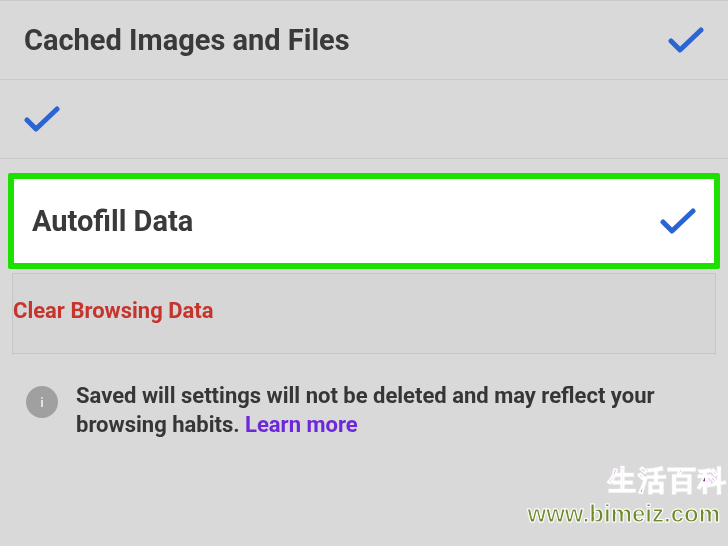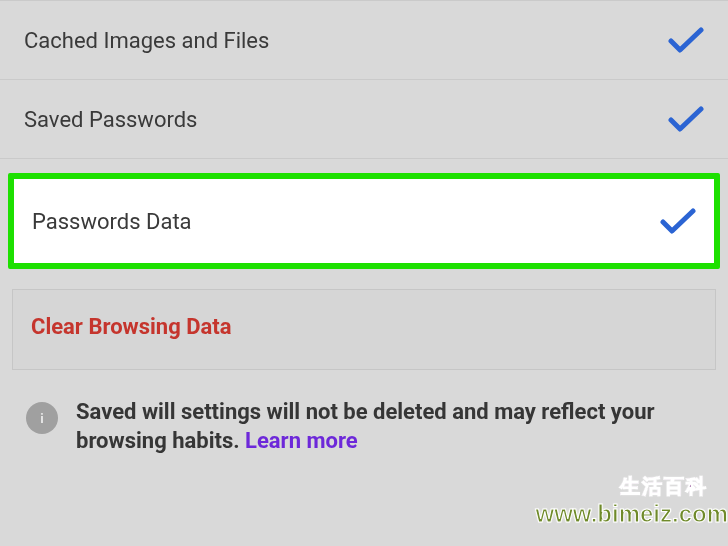--- a/index.html
+++ b/index.html
@@ -20,45 +20,45 @@
       align-items: center;
       justify-content: space-between;
       padding: 0 24px;
       height: 80px;
       border-top: 1px solid #cacaca;
       border-bottom: 1px solid #cacaca;
       margin-top: -1px;
     }
     .list-item.first { margin-top: 0; border-top-width: 1px; }
     .list-item .label {
-      font-size: 22px;
-      font-weight: 400;
+      font-size: 29px;
+      font-weight: 700;
       color: #3a3a3a;
     }
     .check-icon { width: 36px; height: 28px; flex-shrink: 0; }
     .check-icon svg { width: 100%; height: 100%; display: block; }
 
     .highlighted-wrap {
       border: 6px solid #1de000;
       background: #fff;
       margin: 14px 8px 0 8px;
       border-radius: 2px;
     }
     .highlighted-wrap .list-item {
       border: none;
       margin-top: 0;
       height: 84px;
       padding: 0 18px;
     }
 
     .clear-card {
-      margin: 20px 12px 0 12px;
+      margin: 4px 12px 0 12px;
       border: 1px solid #c6c6c6;
       background: #d6d6d6;
-      padding: 24px 18px 30px 18px;
+      padding: 24px 18px 30px 0;
     }
     .clear-label {
       font-size: 22px;
       font-weight: 700;
       color: #c5352d;
     }
 
     .info-row {
       display: flex;
       align-items: flex-start;
@@ -82,34 +82,34 @@
     .info-text {
       font-size: 22px;
       font-weight: 700;
       color: #363636;
       line-height: 1.3;
     }
     .info-link { color: #6d28d9; }
 
     .wm-text {
       position: absolute;
-      right: 20px;
+      right: 0;
       bottom: 46px;
       font-family: "STKaiti","KaiTi","DFKai-SB",serif;
-      font-size: 20px;
+      font-size: 28px;
       font-weight: 700;
       color: #701a75;
       -webkit-text-stroke: 1px #fff;
       text-shadow: 0 0 2px #fff;
       letter-spacing: 2px;
       pointer-events: none;
     }
     .wm-url {
       position: absolute;
-      right: 0;
+      right: 8px;
       bottom: 18px;
       font-family: Arial, sans-serif;
       font-size: 24px;
       font-weight: 700;
       color: #6f8a2a;
       -webkit-text-stroke: 1px #fff;
       text-shadow: 0 0 2px #fff;
       pointer-events: none;
     }
   </style>
@@ -121,31 +121,30 @@
   <div class="list-item first">
     <span class="label">Cached Images and Files</span>
     <span class="check-icon">
       <svg viewBox="0 0 36 28">
           <path d="M3 15 L12 24 L33 4" fill="none" stroke="#2b64d3" stroke-width="5" stroke-linecap="round" stroke-linejoin="round"></path>
         </svg>
     </span>
   </div>
 
   <div class="list-item">
-    <span class="label">Saved Passwords</span>
     <span class="check-icon">
       <svg viewBox="0 0 36 28">
           <path d="M3 15 L12 24 L33 4" fill="none" stroke="#2b64d3" stroke-width="5" stroke-linecap="round" stroke-linejoin="round"></path>
         </svg>
     </span>
   </div>
 
   <div class="highlighted-wrap">
     <div class="list-item">
-      <span class="label">Passwords Data</span>
+      <span class="label">Autofill Data</span>
       <span class="check-icon">
         <svg viewBox="0 0 36 28">
             <path d="M3 15 L12 24 L33 4" fill="none" stroke="#2b64d3" stroke-width="5" stroke-linecap="round" stroke-linejoin="round"></path>
           </svg>
       </span>
     </div>
   </div>
 
   <div class="clear-card">
     <span class="clear-label">Clear Browsing Data</span>

